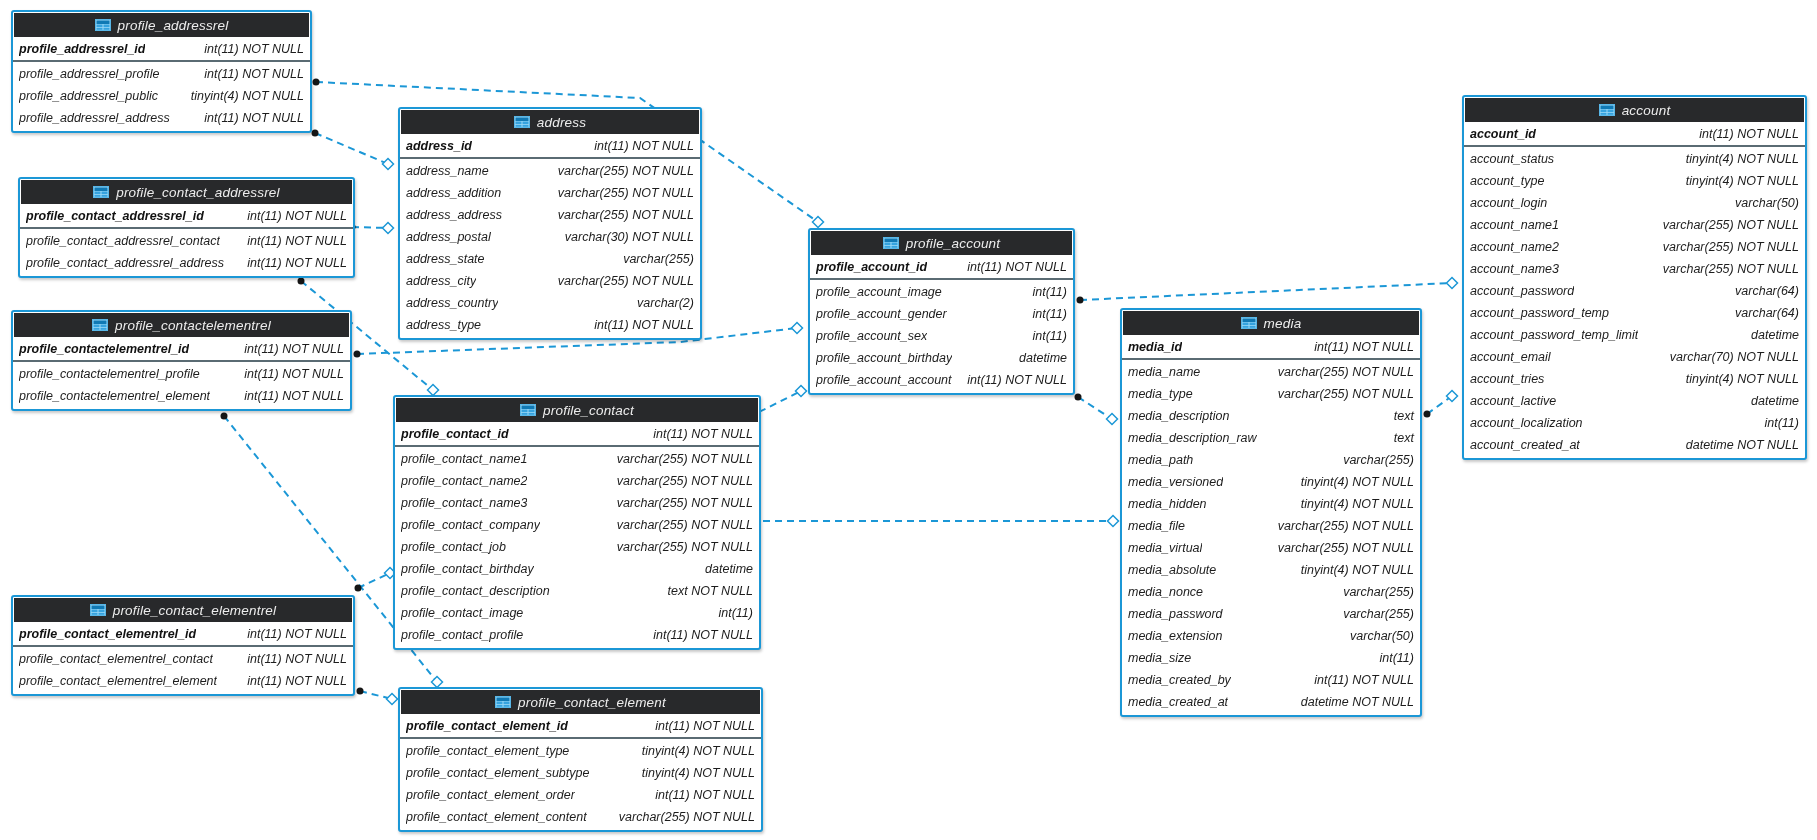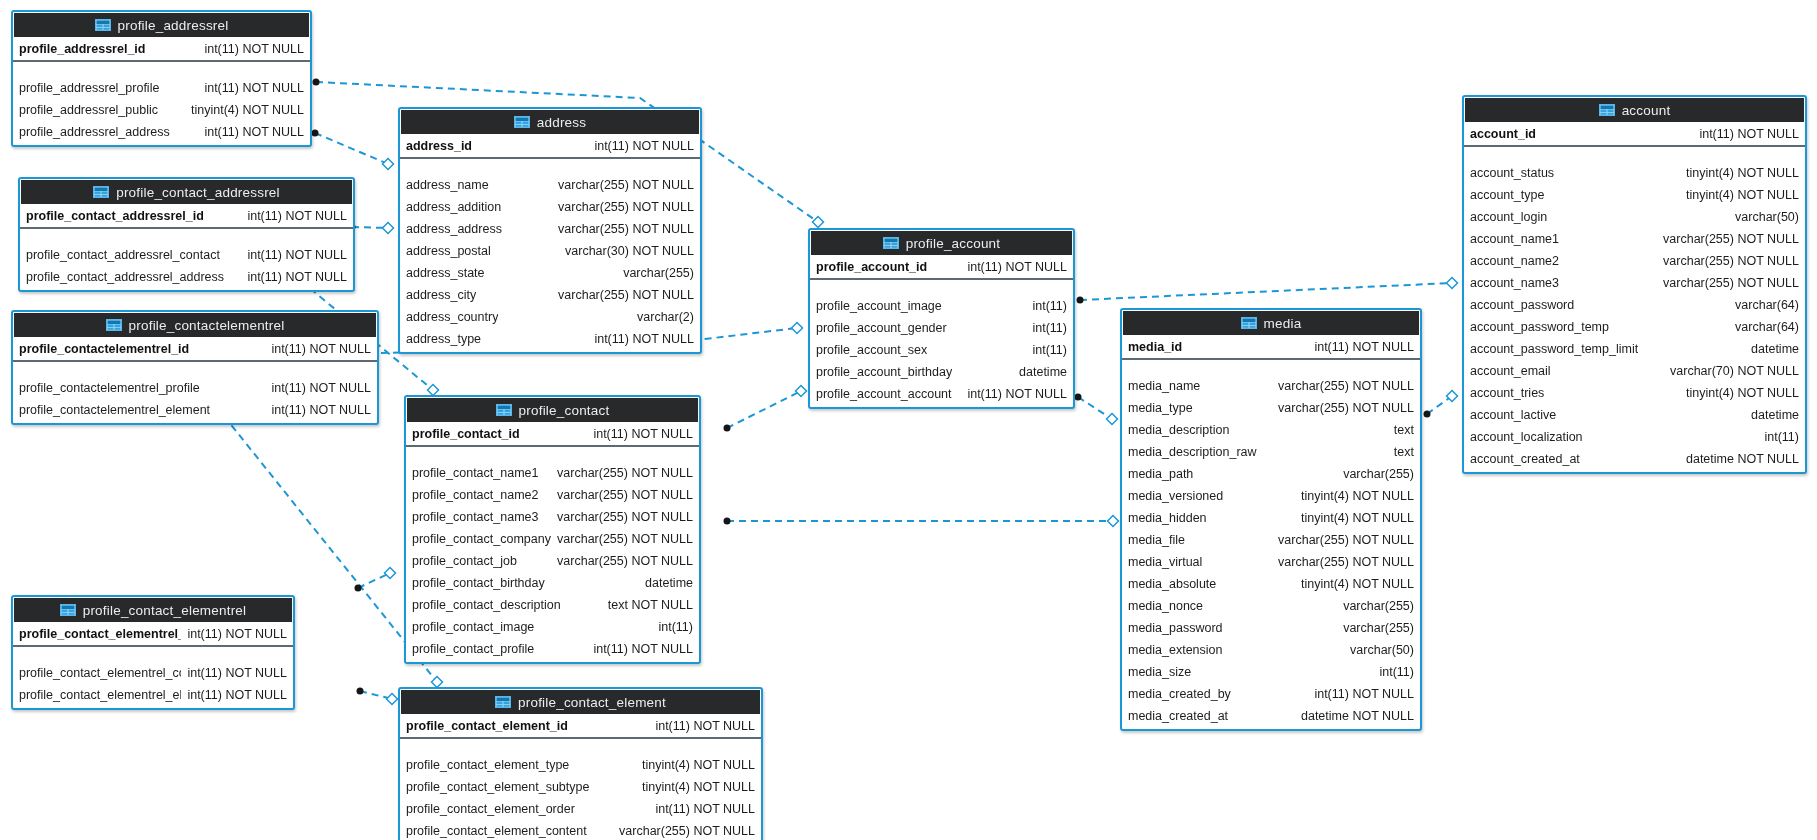--- a/index.html
+++ b/index.html
@@ -1,30 +1,30 @@
 <!DOCTYPE html>
 <html><head>
 <meta charset="utf-8">
 <style>
   html,body{margin:0;padding:0;background:#ffffff;}
   body{font-family:"Liberation Sans",sans-serif;}
-  #er-canvas{position:relative;width:1817px;height:840px;background:#ffffff;overflow:hidden;}
+  #er-canvas{position:relative;width:1817px;height:840px;background:#ffffff;overflow:hidden;font-style:italic;}
   svg.wires{position:absolute;left:0;top:0;z-index:1;}
   .tbl{position:absolute;z-index:2;background:#ffffff;border:2px solid #1b97d6;border-radius:3px;
        box-sizing:border-box;box-shadow:1px 2px 3px rgba(0,0,0,.22);}
   .tbl-h{height:24px;margin:1px 1px 0 1px;background:#28292b;color:#ededed;
          display:flex;align-items:center;justify-content:center;gap:7px;
          font-size:13.5px;letter-spacing:.2px;}
   .tbl-h .ticon{display:flex;align-items:center;}
   .tbl-body{padding-bottom:2px;}
   .row{height:22px;display:flex;align-items:center;padding:0 6px;font-size:12.5px;
        color:#1d1d1d;gap:6px;white-space:nowrap;}
   .row .n{overflow:hidden;}
   .row .t{margin-left:auto;}
-  .pkrow{height:22px;border-bottom:2px solid #5a6b73;margin:1px 0 15px 0;}
+  .pkrow{height:22px;border-bottom:2px solid #5a6b73;margin:1px 0 1px 0;}
   .pkrow .n{font-weight:700;color:#111;}
 </style>
 </head>
 <body>
 
 <div id="er-canvas" style="width: 1817px; height: 840px; background: rgb(255, 255, 255);">
     <svg class="wires" width="1817" height="840">
       <g>
         <polyline points="316,82 640,98 818,222" fill="none" stroke="#1b97d6" stroke-width="2" stroke-dasharray="7 5"></polyline>
         <circle cx="316" cy="82" r="3.5" fill="#161616"></circle>
@@ -146,21 +146,21 @@
         <div class="row">
           <span class="n">profile_contact_addressrel_contact</span>
           <span class="t">int(11) NOT NULL</span>
         </div>
         <div class="row">
           <span class="n">profile_contact_addressrel_address</span>
           <span class="t">int(11) NOT NULL</span>
         </div>
       </div>
     </div>
-    <div class="tbl" style="left: 11px; top: 310px; width: 368px; text-align: center;">
+    <div class="tbl" style="left: 11px; top: 310px; width: 341px; text-align: center;">
       <div class="tbl-h">
         <span class="ticon">
           <svg width="16" height="12" viewBox="0 0 16 12">
             <rect x="0.5" y="0.5" width="15" height="11" fill="#9bd7f5" stroke="#58b7e8"></rect>
             <rect x="1.5" y="1.5" width="13" height="3.5" fill="#1079b4"></rect>
             <rect x="1.5" y="5.5" width="6" height="2.5" fill="#36a3df"></rect>
             <rect x="8.5" y="5.5" width="6" height="2.5" fill="#36a3df"></rect>
             <rect x="1.5" y="8.8" width="6" height="2" fill="#36a3df"></rect>
             <rect x="8.5" y="8.8" width="6" height="2" fill="#36a3df"></rect>
           </svg>
@@ -175,21 +175,21 @@
         <div class="row">
           <span class="n">profile_contactelementrel_profile</span>
           <span class="t">int(11) NOT NULL</span>
         </div>
         <div class="row">
           <span class="n">profile_contactelementrel_element</span>
           <span class="t">int(11) NOT NULL</span>
         </div>
       </div>
     </div>
-    <div class="tbl" style="left: 11px; top: 595px; width: 284px; text-align: right;">
+    <div class="tbl" style="left: 11px; top: 595px; width: 344px; text-align: right;">
       <div class="tbl-h">
         <span class="ticon">
           <svg width="16" height="12" viewBox="0 0 16 12">
             <rect x="0.5" y="0.5" width="15" height="11" fill="#9bd7f5" stroke="#58b7e8"></rect>
             <rect x="1.5" y="1.5" width="13" height="3.5" fill="#1079b4"></rect>
             <rect x="1.5" y="5.5" width="6" height="2.5" fill="#36a3df"></rect>
             <rect x="8.5" y="5.5" width="6" height="2.5" fill="#36a3df"></rect>
             <rect x="1.5" y="8.8" width="6" height="2" fill="#36a3df"></rect>
             <rect x="8.5" y="8.8" width="6" height="2" fill="#36a3df"></rect>
           </svg>
@@ -257,21 +257,21 @@
         <div class="row">
           <span class="n">address_country</span>
           <span class="t">varchar(2)</span>
         </div>
         <div class="row">
           <span class="n">address_type</span>
           <span class="t">int(11) NOT NULL</span>
         </div>
       </div>
     </div>
-    <div class="tbl" style="left: 404px; top: 395px; width: 297px;">
+    <div class="tbl" style="left: 393px; top: 395px; width: 368px;">
       <div class="tbl-h">
         <span class="ticon">
           <svg width="16" height="12" viewBox="0 0 16 12">
             <rect x="0.5" y="0.5" width="15" height="11" fill="#9bd7f5" stroke="#58b7e8"></rect>
             <rect x="1.5" y="1.5" width="13" height="3.5" fill="#1079b4"></rect>
             <rect x="1.5" y="5.5" width="6" height="2.5" fill="#36a3df"></rect>
             <rect x="8.5" y="5.5" width="6" height="2.5" fill="#36a3df"></rect>
             <rect x="1.5" y="8.8" width="6" height="2" fill="#36a3df"></rect>
             <rect x="8.5" y="8.8" width="6" height="2" fill="#36a3df"></rect>
           </svg>

